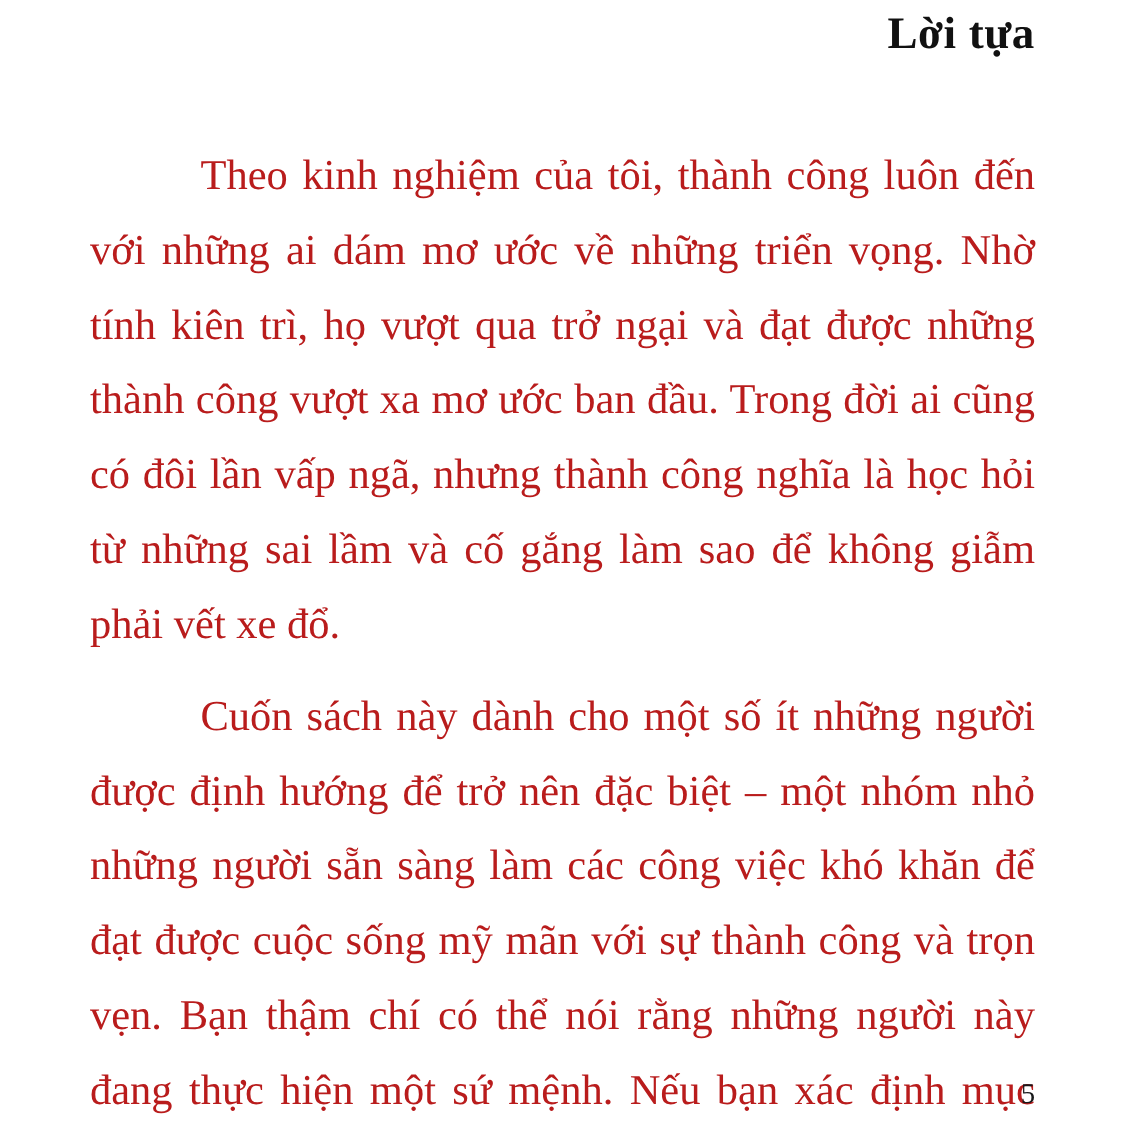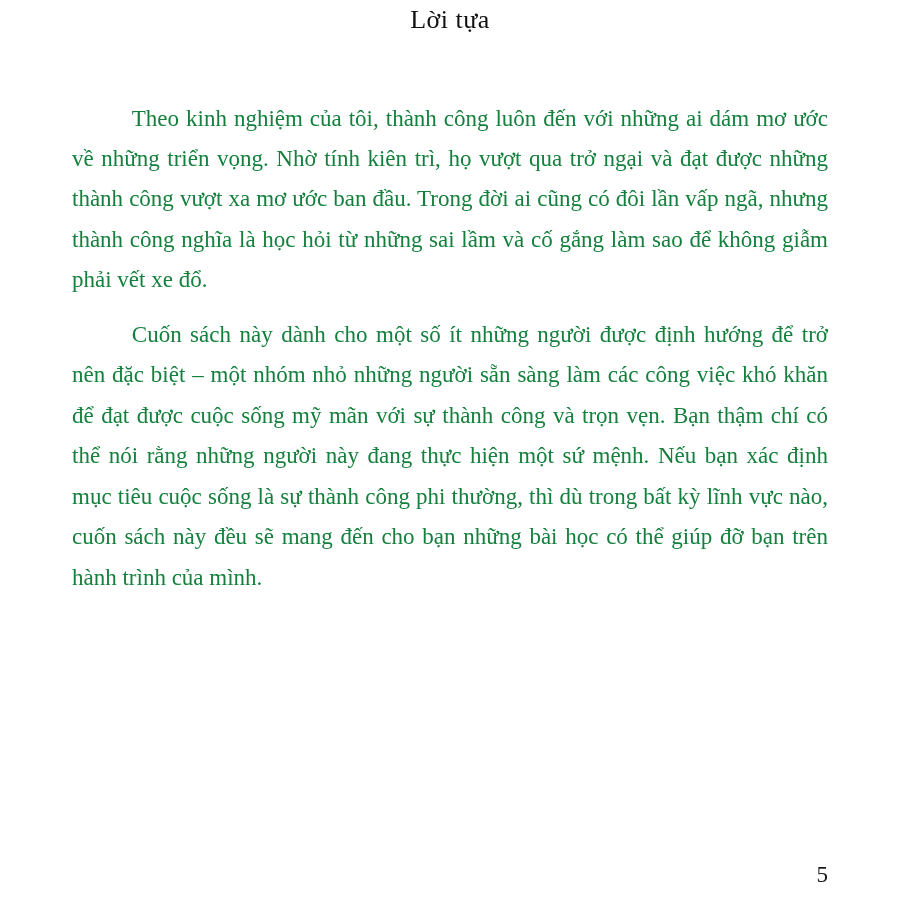--- a/index.html
+++ b/index.html
@@ -17,38 +17,38 @@
   .page {
     position: relative;
     width: 900px;
     height: 900px;
     box-sizing: border-box;
     padding: 0 72px;
   }
   .chapter-title {
     margin: 0;
     padding-top: 4px;
-    text-align: center;
-    font-weight: 400;
-    font-size: 26px;
+    text-align: right;
+    font-weight: 700;
+    font-size: 36px;
     line-height: 1.25;
     letter-spacing: 0.5px;
     color: #111111;
   }
   .body-text {
     margin-top: 62px;
   }
   .para {
     margin: 0 0 14px 0;
     text-align: justify;
     text-justify: inter-word;
-    font-size: 23px;
+    font-size: 34px;
     line-height: 1.76;
     text-indent: 2.6em;
-    color: #15803d;
+    color: #b91c1c;
     hyphens: none;
   }
   .para:last-child {
     margin-bottom: 0;
   }
   .page-number {
     position: absolute;
     right: 72px;
     bottom: 14px;
     font-size: 23px;

